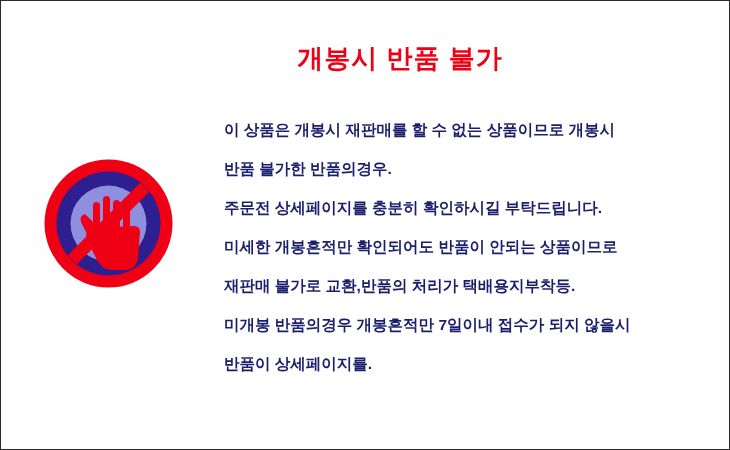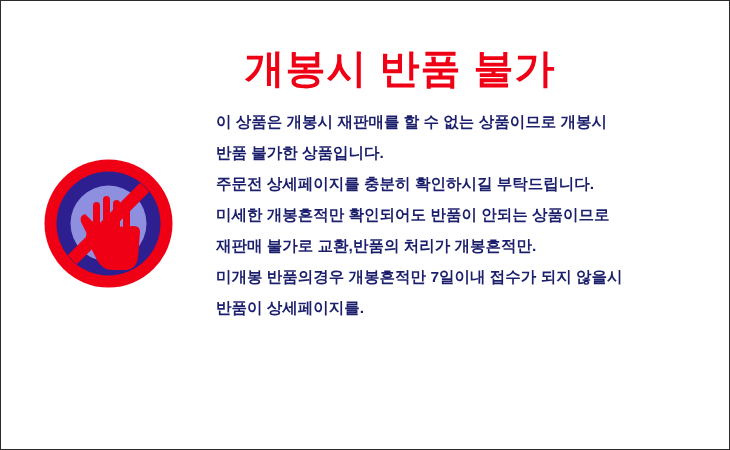--- a/index.html
+++ b/index.html
@@ -21,37 +21,37 @@
     border: 1px solid #2b2b2b;
     background: #ffffff;
   }
   .title {
     position: absolute;
     left: 0;
     right: 0;
     top: 40px;
     text-align: center;
     color: #f00014;
-    font-size: 40px;
+    font-size: 26px;
     font-weight: bold;
     letter-spacing: 1px;
     padding-left: 70px;
   }
   .body-text {
     position: absolute;
     left: 215px;
     top: 105px;
     width: 480px;
     color: #1b1f6b;
     font-size: 15.5px;
     line-height: 31px;
     font-weight: bold;
   }
   .body-text p {
-    margin: 0;
+    margin: 8px;
     white-space: nowrap;
   }
   .icon-wrap {
     position: absolute;
     left: 40px;
     top: 155px;
     width: 135px;
     height: 135px;
   }
   .icon-wrap svg {
@@ -78,21 +78,21 @@
         <rect x="82" y="52" width="7" height="28" rx="3.5"></rect>
         <path d="M50 72 q-7 4 -4 12 l10 20 q5 10 16 10 l12 0 q11 0 13 -12 l2 -26 q0 -6 -6 -6 l-43 2 Z"></path>
         <path d="M44 58 q-6 2 -4 8 l8 16 l12 -8 Z"></path>
       </g>
       <rect x="16" y="61" width="103" height="13" rx="2" fill="#f00014" transform="rotate(-45 67.5 67.5)"></rect>
     </svg>
   </div>
 
   <div class="body-text">
     <p>이 상품은 개봉시 재판매를 할 수 없는 상품이므로 개봉시</p>
-    <p>반품 불가한 상품입니다.</p>
+    <p>반품 불가한 반품의경우.</p>
     <p>주문전 상세페이지를 충분히 확인하시길 부탁드립니다.</p>
     <p>미세한 개봉흔적만 확인되어도 반품이 안되는 상품이므로</p>
-    <p>재판매 불가로 교환,반품의 처리가 개봉흔적만.</p>
+    <p>재판매 불가로 교환,반품의 처리가 택배용지부착등.</p>
     <p>미개봉 반품의경우 개봉흔적만 7일이내 접수가 되지 않을시</p>
     <p>반품이 상세페이지를.</p>
   </div>
 
 </div>
 
 </body></html>

